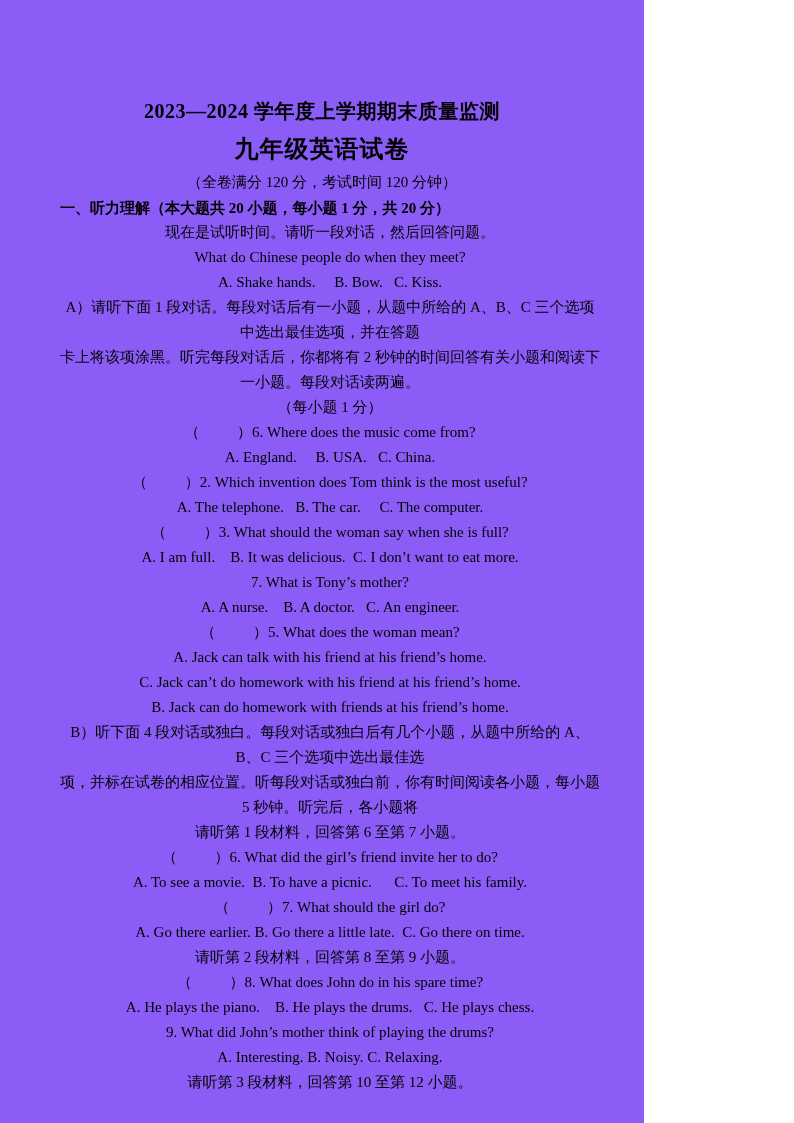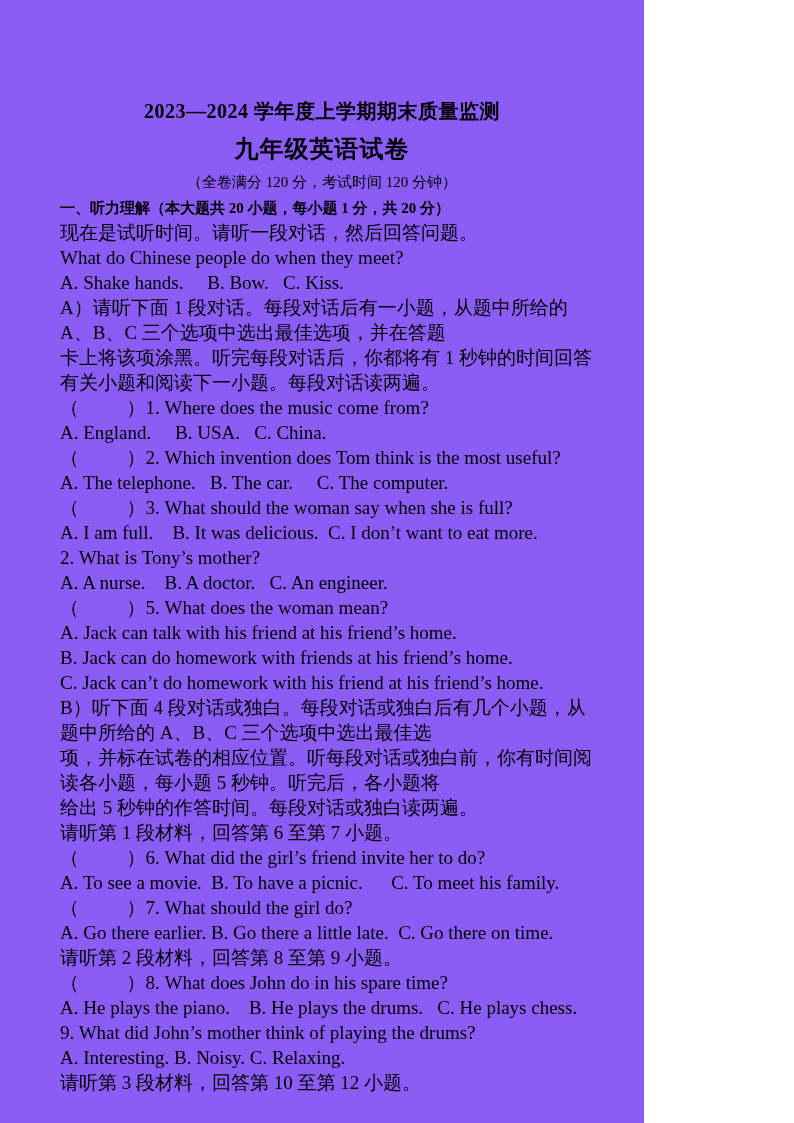--- a/index.html
+++ b/index.html
@@ -40,56 +40,57 @@
     padding: 0 44px 0 60px;
   }
   .section-heading {
     font-size: 15px;
     font-weight: bold;
     line-height: 24px;
     margin-top: 2px;
     white-space: pre-wrap;
   }
   .line {
-    font-size: 19px;
+    font-size: 15px;
     line-height: 25px;
     white-space: pre-wrap;
+    text-align: center;
   }
 </style>
 </head>
 <body>
 
 <div class="page">
   <div class="titles">
     <div class="title1">2023—2024 学年度上学期期末质量监测</div>
     <div class="title2">九年级英语试卷</div>
     <div class="title3">（全卷满分 120 分，考试时间 120 分钟）</div>
   </div>
   <div class="content">
     <div class="section-heading">一、听力理解（本大题共 20 小题，每小题 1 分，共 20 分）</div>
     <div class="line">现在是试听时间。请听一段对话，然后回答问题。</div>
     <div class="line">What do Chinese people do when they meet?</div>
     <div class="line">A. Shake hands.     B. Bow.   C. Kiss.</div>
     <div class="line">A）请听下面 1 段对话。每段对话后有一小题，从题中所给的 A、B、C 三个选项中选出最佳选项，并在答题</div>
-    <div class="line">卡上将该项涂黑。听完每段对话后，你都将有 1 秒钟的时间回答有关小题和阅读下一小题。每段对话读两遍。</div>
-    <div class="line">（          ）1. Where does the music come from?</div>
+    <div class="line">卡上将该项涂黑。听完每段对话后，你都将有 2 秒钟的时间回答有关小题和阅读下一小题。每段对话读两遍。</div>
+    <div class="line">（每小题 1 分）</div>
+    <div class="line">（          ）6. Where does the music come from?</div>
     <div class="line">A. England.     B. USA.   C. China.</div>
     <div class="line">（          ）2. Which invention does Tom think is the most useful?</div>
     <div class="line">A. The telephone.   B. The car.     C. The computer.</div>
     <div class="line">（          ）3. What should the woman say when she is full?</div>
     <div class="line">A. I am full.    B. It was delicious.  C. I don’t want to eat more.</div>
-    <div class="line">2. What is Tony’s mother?</div>
+    <div class="line">7. What is Tony’s mother?</div>
     <div class="line">A. A nurse.    B. A doctor.   C. An engineer.</div>
     <div class="line">（          ）5. What does the woman mean?</div>
     <div class="line">A. Jack can talk with his friend at his friend’s home.</div>
+    <div class="line">C. Jack can’t do homework with his friend at his friend’s home.</div>
     <div class="line">B. Jack can do homework with friends at his friend’s home.</div>
-    <div class="line">C. Jack can’t do homework with his friend at his friend’s home.</div>
     <div class="line">B）听下面 4 段对话或独白。每段对话或独白后有几个小题，从题中所给的 A、B、C 三个选项中选出最佳选</div>
     <div class="line">项，并标在试卷的相应位置。听每段对话或独白前，你有时间阅读各小题，每小题 5 秒钟。听完后，各小题将</div>
-    <div class="line">给出 5 秒钟的作答时间。每段对话或独白读两遍。</div>
     <div class="line">请听第 1 段材料，回答第 6 至第 7 小题。</div>
     <div class="line">（          ）6. What did the girl’s friend invite her to do?</div>
     <div class="line">A. To see a movie.  B. To have a picnic.      C. To meet his family.</div>
     <div class="line">（          ）7. What should the girl do?</div>
     <div class="line">A. Go there earlier. B. Go there a little late.  C. Go there on time.</div>
     <div class="line">请听第 2 段材料，回答第 8 至第 9 小题。</div>
     <div class="line">（          ）8. What does John do in his spare time?</div>
     <div class="line">A. He plays the piano.    B. He plays the drums.   C. He plays chess.</div>
     <div class="line">9. What did John’s mother think of playing the drums?</div>
     <div class="line">A. Interesting. B. Noisy. C. Relaxing.</div>

